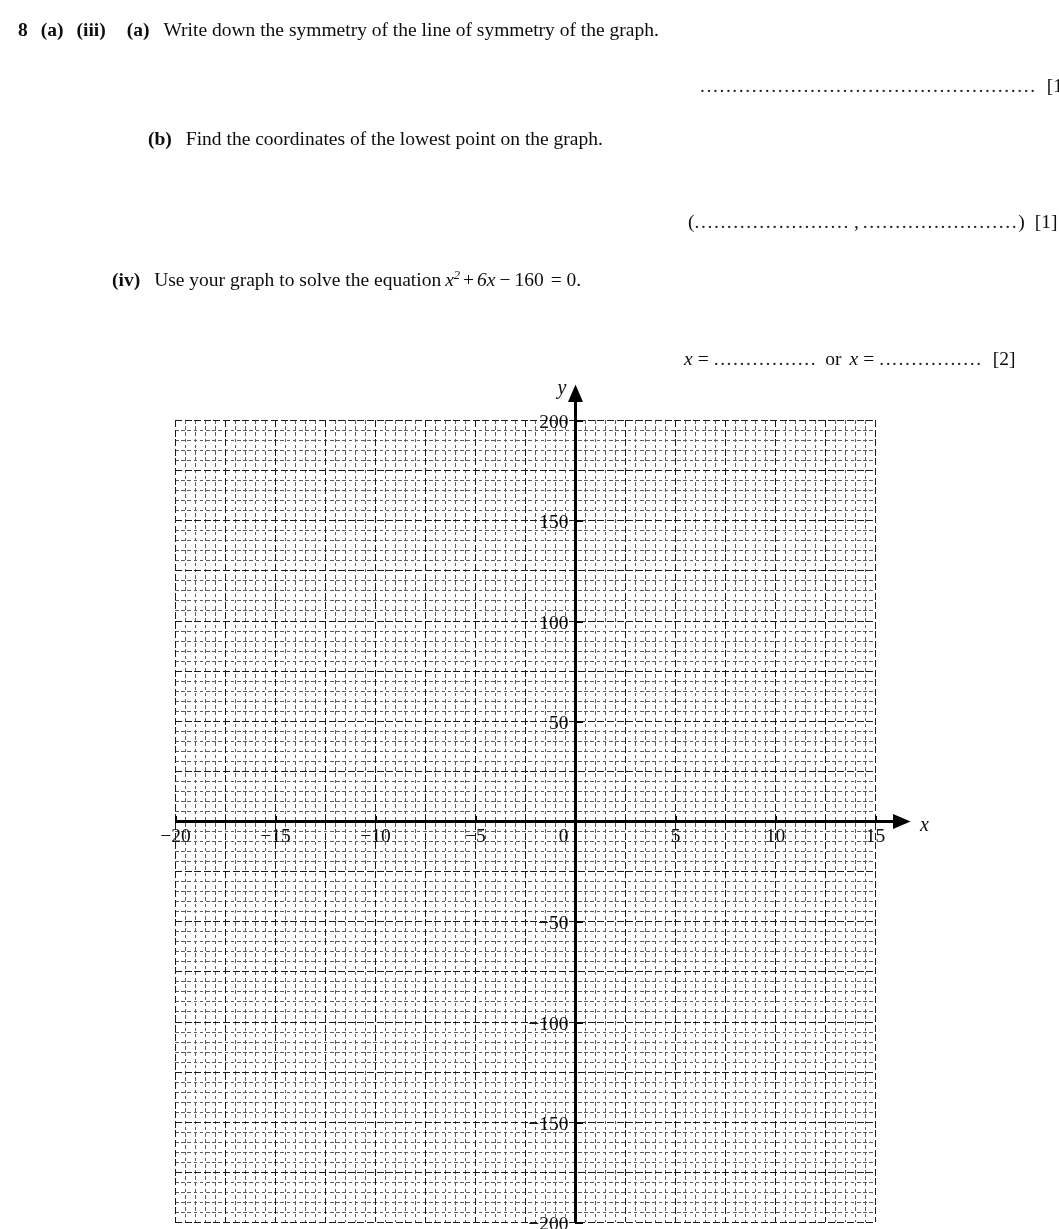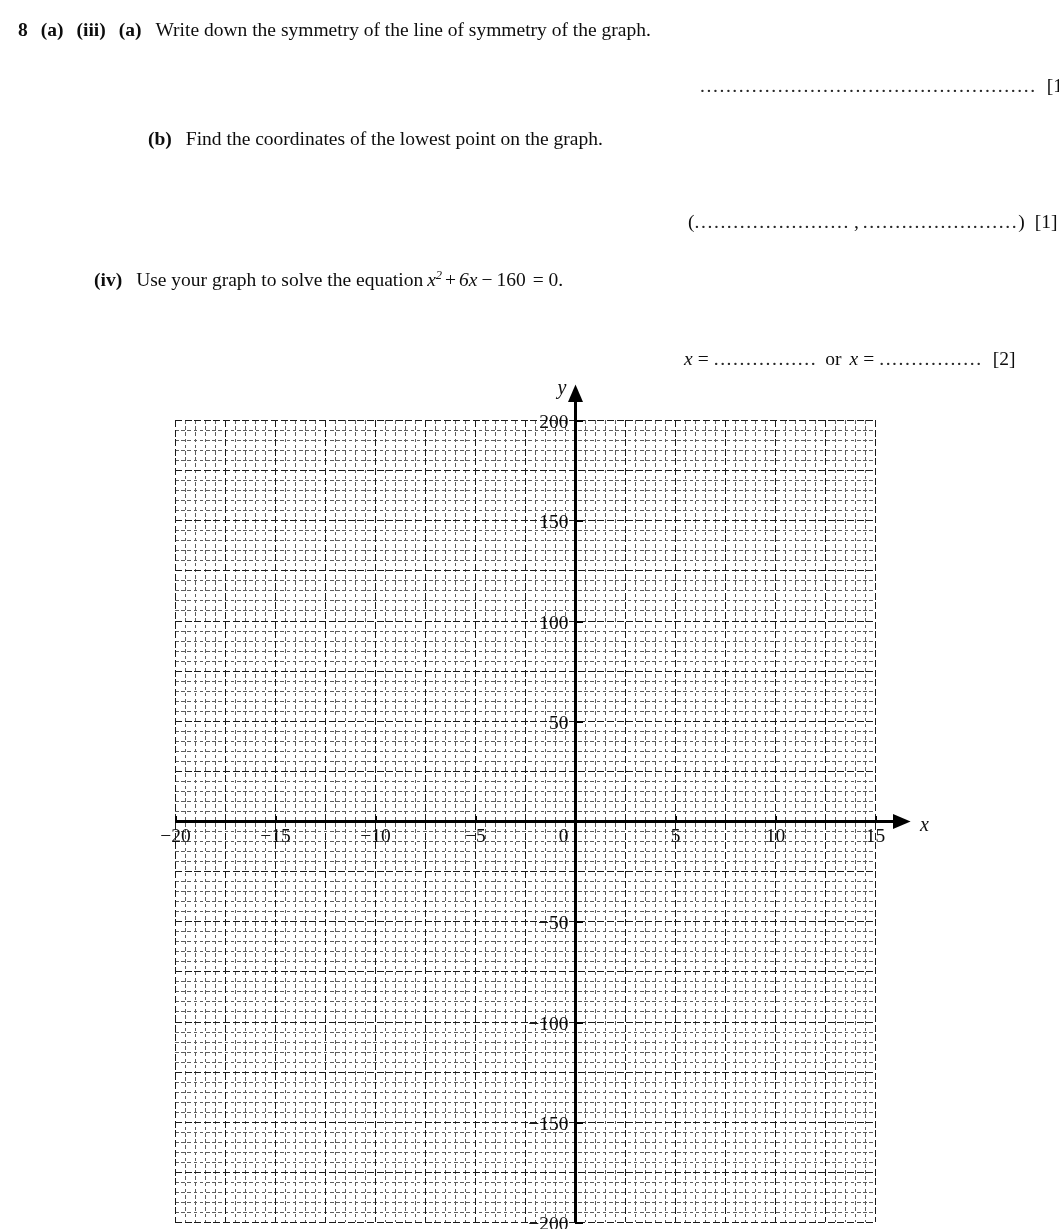--- a/index.html
+++ b/index.html
@@ -21,28 +21,28 @@
     white-space: nowrap;
     font-size: 19.5px;
     line-height: 1;
   }
   .ital { font-style: italic; }
 
   
   #row-a-iii-a { left: 18px; top: 20px; }
   #row-a-iii-a .lbl-num   { font-weight: bold; margin-right: 13px; }
   #row-a-iii-a .lbl-a     { font-weight: bold; margin-right: 13px; }
-  #row-a-iii-a .lbl-iii   { font-weight: bold; margin-right: 13px; }
+  #row-a-iii-a .lbl-iii   { font-weight: bold; margin-right: 21px; }
   #row-a-iii-a .lbl-a2    { font-weight: bold; margin-right: 14px; }
 
   #row-b { left: 148px; top: 129px; }
   #row-b .lbl-b { font-weight: bold; margin-right: 14px; }
 
   #row-iv { left: 94px; top: 268px; }
-  #row-iv .lbl-iv { font-weight: bold; margin-right: 14px; }
+  #row-iv .lbl-iv { font-weight: bold; margin-right: 14px; margin-left: 18px; }
   .eqn { margin-left: 4px; font-style: italic; }
   .eqn sup {
     font-size: 12.5px;
     vertical-align: super;
     font-style: italic;
   }
   .eqn .op { font-style: normal; }
 
   
   .ans-row {

